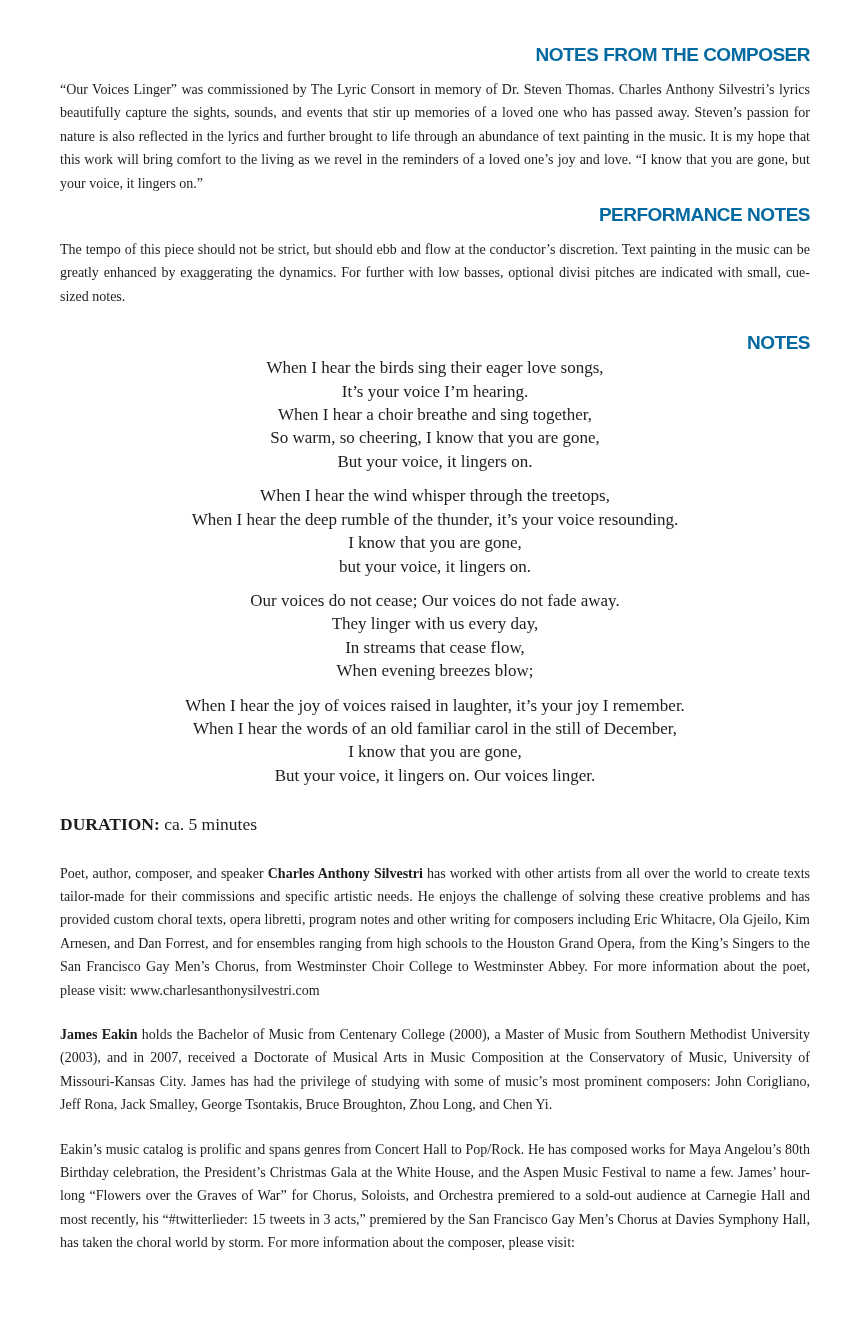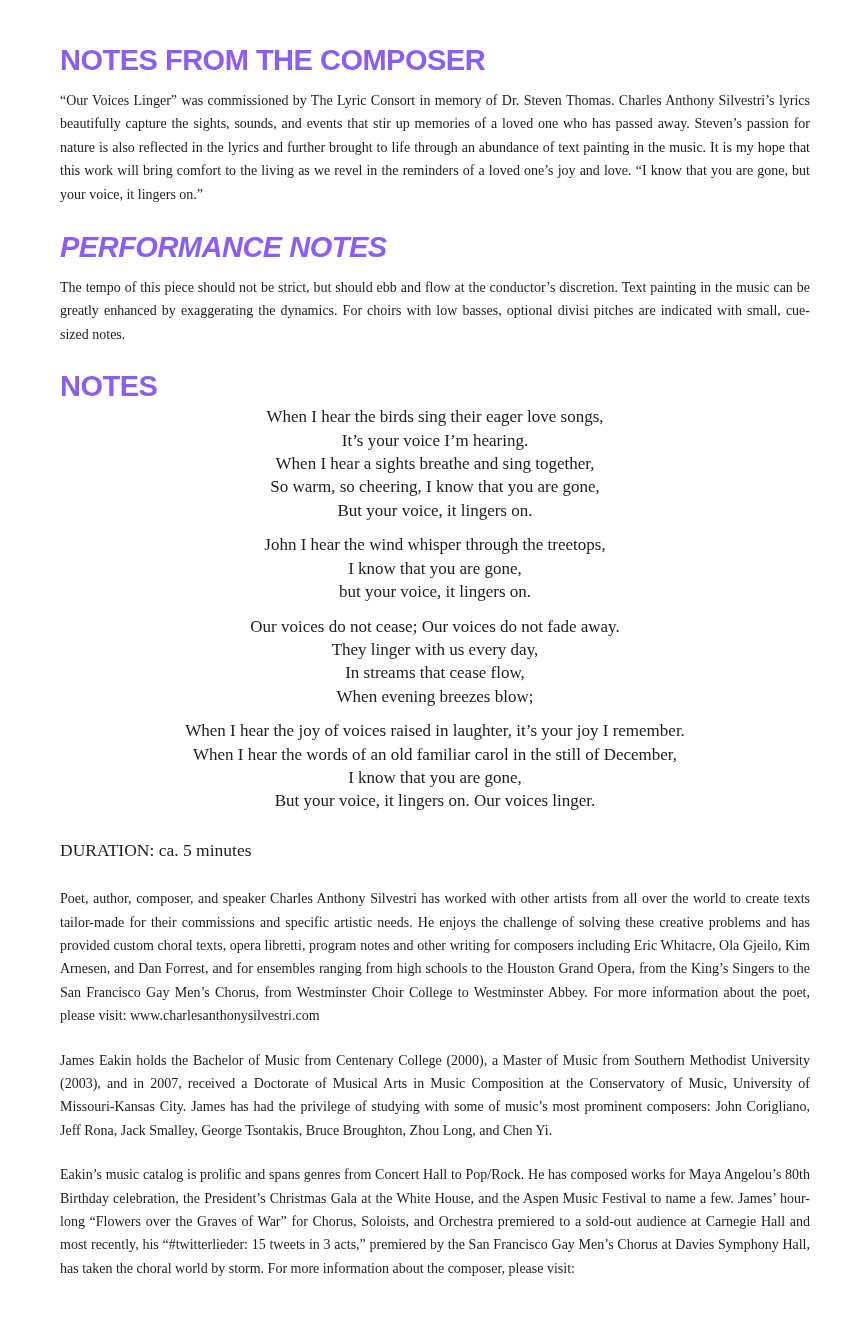--- a/index.html
+++ b/index.html
@@ -14,74 +14,75 @@
     box-sizing: border-box;
     overflow: hidden;
   }
   .content {
     box-sizing: border-box;
     padding: 44px 54px 0 60px;
   }
   .heading {
     font-family: "Liberation Sans", sans-serif;
     font-weight: bold;
-    font-size: 29px;
+    font-size: 19px;
     letter-spacing: -0.5px;
-    text-align: left;
+    text-align: right;
     margin: 0;
-    color: #8b5cf6;
+    color: #0369a1;
   }
   .heading.h-notes   { margin-bottom: 12px; }
-  .heading.h-perf    { margin-top: 25px; margin-bottom: 12px; font-style: italic; }
+  .heading.h-perf    { margin-top: 9px; margin-bottom: 12px; }
   .heading.h-text    { margin-top: 24px; margin-bottom: 2px; }
   .body-text {
     font-size: 14px;
     line-height: 23.4px;
     text-align: justify;
     margin: 0;
   }
   .poem { text-align: center; font-size: 17px; line-height: 23.4px; }
   .stanza { margin-bottom: 11px; }
   .poem-line { white-space: nowrap; }
   .duration-line {
     margin-top: 26px;
     font-size: 17.5px;
     line-height: 23.4px;
     text-align: left;
   }
-  .bold { font-weight: normal; }
+  .bold { font-weight: bold; }
   .bio { margin-top: 21px; }
   .bio.first { margin-top: 25px; }
 </style>
 </head>
 <body>
 
 <div class="page">
   <div class="content">
 
     <h1 class="heading h-notes">NOTES FROM THE COMPOSER</h1>
 
     <p class="body-text">“Our Voices Linger” was commissioned by The Lyric Consort in memory of Dr. Steven Thomas. Charles Anthony Silvestri’s lyrics beautifully capture the sights, sounds, and events that stir up memories of a loved one who has passed away. Steven’s passion for nature is also reflected in the lyrics and further brought to life through an abundance of text painting in the music. It is my hope that this work will bring comfort to the living as we revel in the reminders of a loved one’s joy and love. “I know that you are gone, but your voice, it lingers on.”</p>
 
     <h2 class="heading h-perf">PERFORMANCE NOTES</h2>
 
-    <p class="body-text">The tempo of this piece should not be strict, but should ebb and flow at the conductor’s discretion. Text painting in the music can be greatly enhanced by exaggerating the dynamics. For choirs with low basses, optional divisi pitches are indicated with small, cue-sized notes.</p>
+    <p class="body-text">The tempo of this piece should not be strict, but should ebb and flow at the conductor’s discretion. Text painting in the music can be greatly enhanced by exaggerating the dynamics. For further with low basses, optional divisi pitches are indicated with small, cue-sized notes.</p>
 
     <h2 class="heading h-text">NOTES</h2>
 
     <div class="poem">
       <div class="stanza">
         <div class="poem-line">When I hear the birds sing their eager love songs,</div>
         <div class="poem-line">It’s your voice I’m hearing.</div>
-        <div class="poem-line">When I hear a sights breathe and sing together,</div>
+        <div class="poem-line">When I hear a choir breathe and sing together,</div>
         <div class="poem-line">So warm, so cheering, I know that you are gone,</div>
         <div class="poem-line">But your voice, it lingers on.</div>
       </div>
       <div class="stanza">
-        <div class="poem-line">John I hear the wind whisper through the treetops,</div>
+        <div class="poem-line">When I hear the wind whisper through the treetops,</div>
+        <div class="poem-line">When I hear the deep rumble of the thunder, it’s your voice resounding.</div>
         <div class="poem-line">I know that you are gone,</div>
         <div class="poem-line">but your voice, it lingers on.</div>
       </div>
       <div class="stanza">
         <div class="poem-line">Our voices do not cease; Our voices do not fade away.</div>
         <div class="poem-line">They linger with us every day,</div>
         <div class="poem-line">In streams that cease flow,</div>
         <div class="poem-line">When evening breezes blow;</div>
       </div>
       <div class="stanza">

